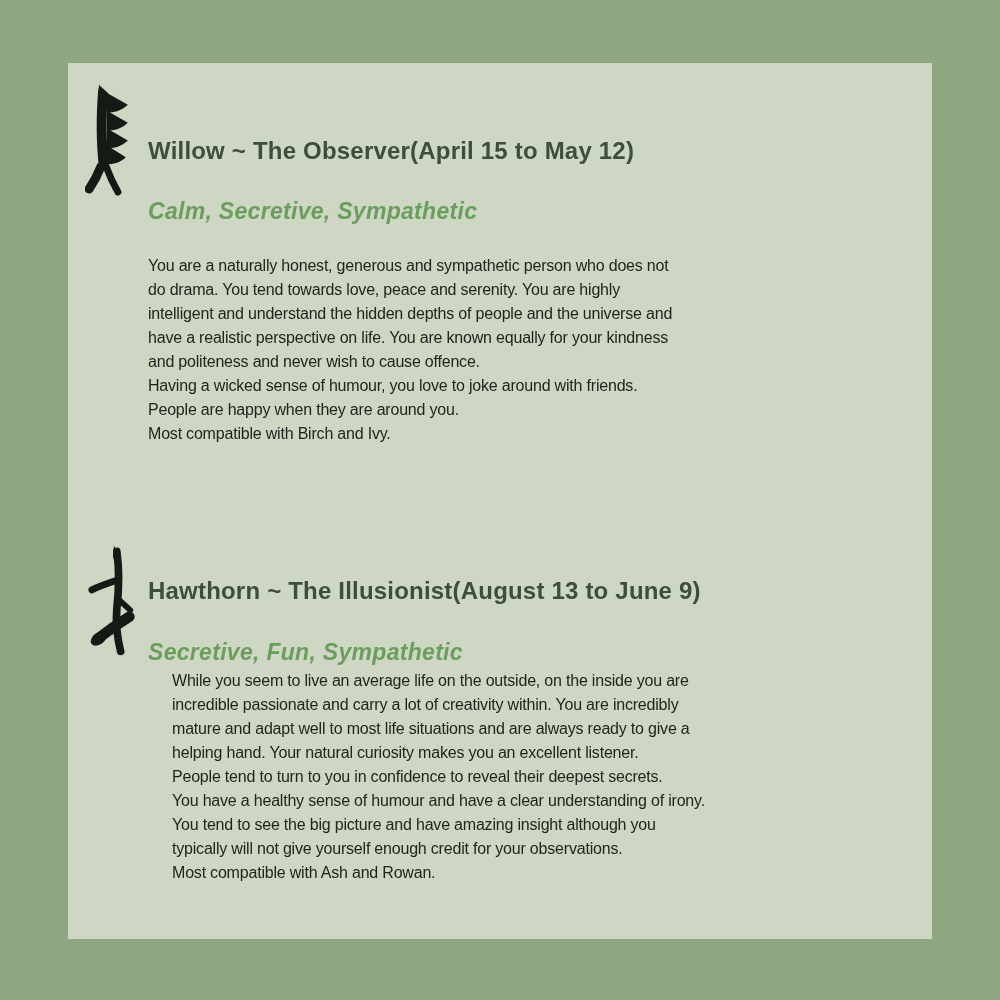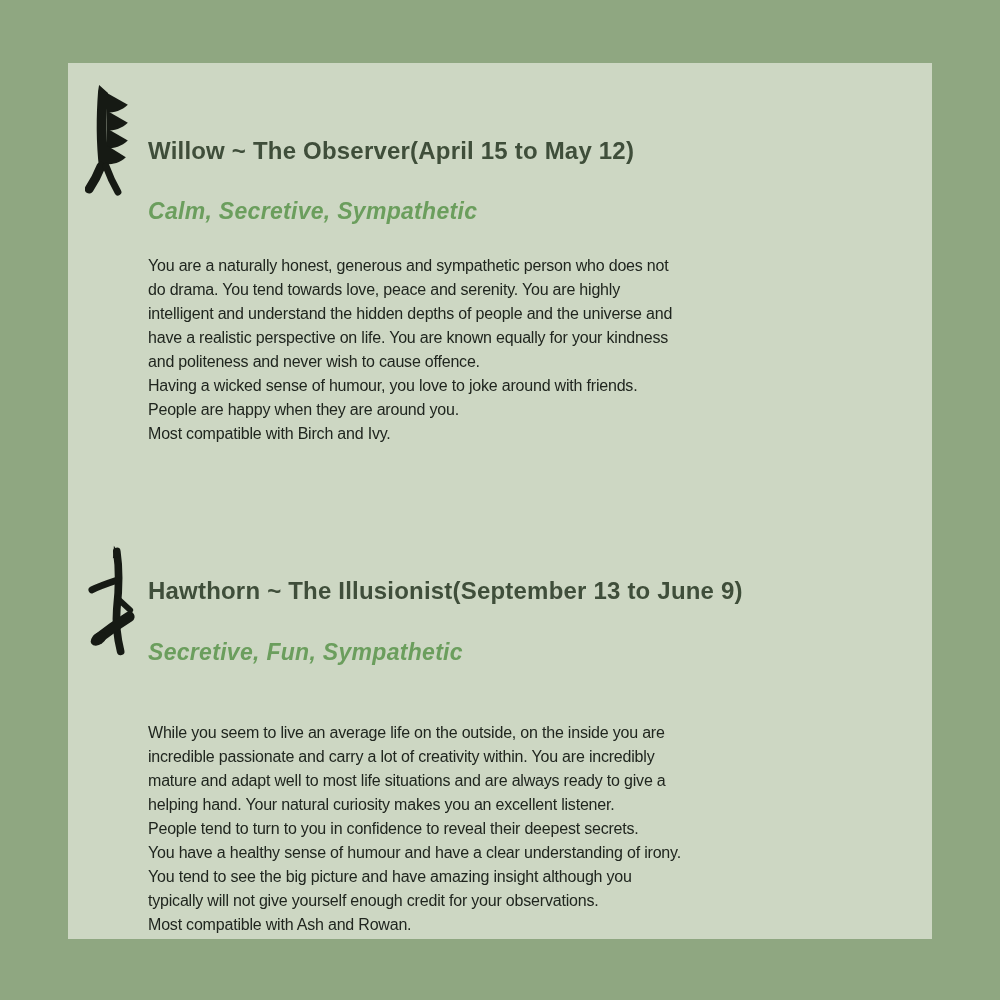--- a/index.html
+++ b/index.html
@@ -57,21 +57,21 @@
     position: absolute;
     left: 80px;
     width: 775px;
     font-size: 16px;
     line-height: 24px;
     color: #20261f;
     white-space: pre-line;
     letter-spacing: -0.2px;
   }
   .body-willow   { top: 191px; }
-  .body-hawthorn { top: 658px; }
+  .body-hawthorn { top: 606px; margin-left: 24px; }
 </style>
 </head>
 <body>
 
 <div class="panel">
 
   <div class="glyph glyph-willow">
     <svg viewBox="0 0 46 115" xmlns="http://www.w3.org/2000/svg" aria-hidden="true">
       <g fill="#161a14" stroke="none">
         <path d="M12,8 C10,34 10,60 13,86 L23,86 C20,60 20,32 22,10 L13,2 Z"></path>
@@ -102,21 +102,21 @@
       <g fill="none" stroke="#161a14" stroke-linecap="round">
         <path d="M30,8 C33,28 32,50 30,68 C29,80 30,96 34,112" stroke-width="8"></path>
         <path d="M30,38 C21,41 12,44 4,48" stroke-width="7"></path>
         <path d="M31,57 L44,69" stroke-width="6"></path>
         <path d="M10,99 C19,92 30,84 43,76" stroke-width="11"></path>
       </g>
       <ellipse cx="11" cy="99" rx="9" ry="6" transform="rotate(-35 11 99)" fill="#161a14"></ellipse>
       <path d="M27,2 L34,13 L26,15 Z" fill="#161a14"></path>
     </svg>
   </div>
-  <div class="section-title title-hawthorn">Hawthorn ~ The Illusionist(September 13 to June 9)</div>
+  <div class="section-title title-hawthorn">Hawthorn ~ The Illusionist(August 13 to June 9)</div>
   <div class="section-traits traits-hawthorn">Secretive, Fun, Sympathetic</div>
   <div class="section-body body-hawthorn">While you seem to live an average life on the outside, on the inside you are
 incredible passionate and carry a lot of creativity within. You are incredibly
 mature and adapt well to most life situations and are always ready to give a
 helping hand. Your natural curiosity makes you an excellent listener.
 People tend to turn to you in confidence to reveal their deepest secrets.
 You have a healthy sense of humour and have a clear understanding of irony.
 You tend to see the big picture and have amazing insight although you
 typically will not give yourself enough credit for your observations.
 Most compatible with Ash and Rowan.</div>

